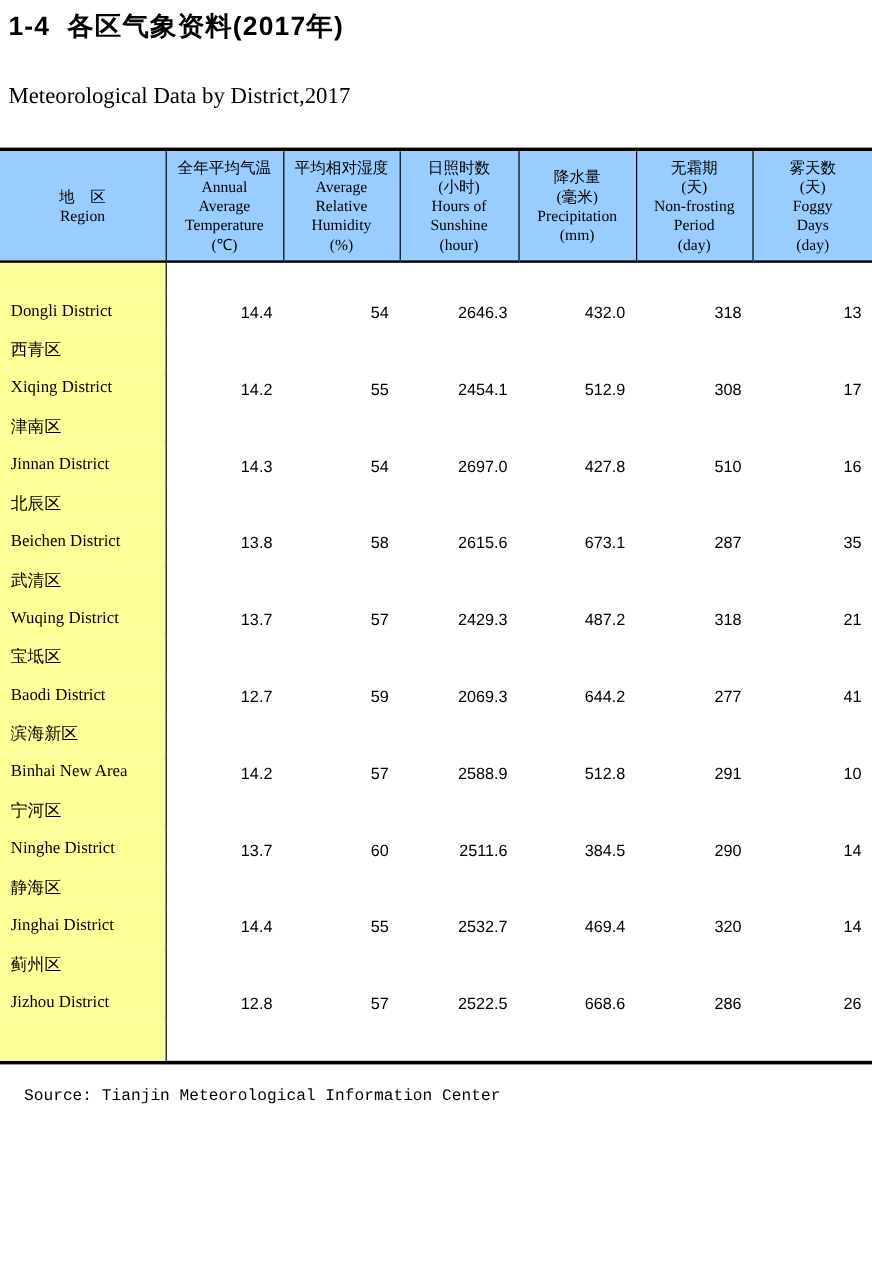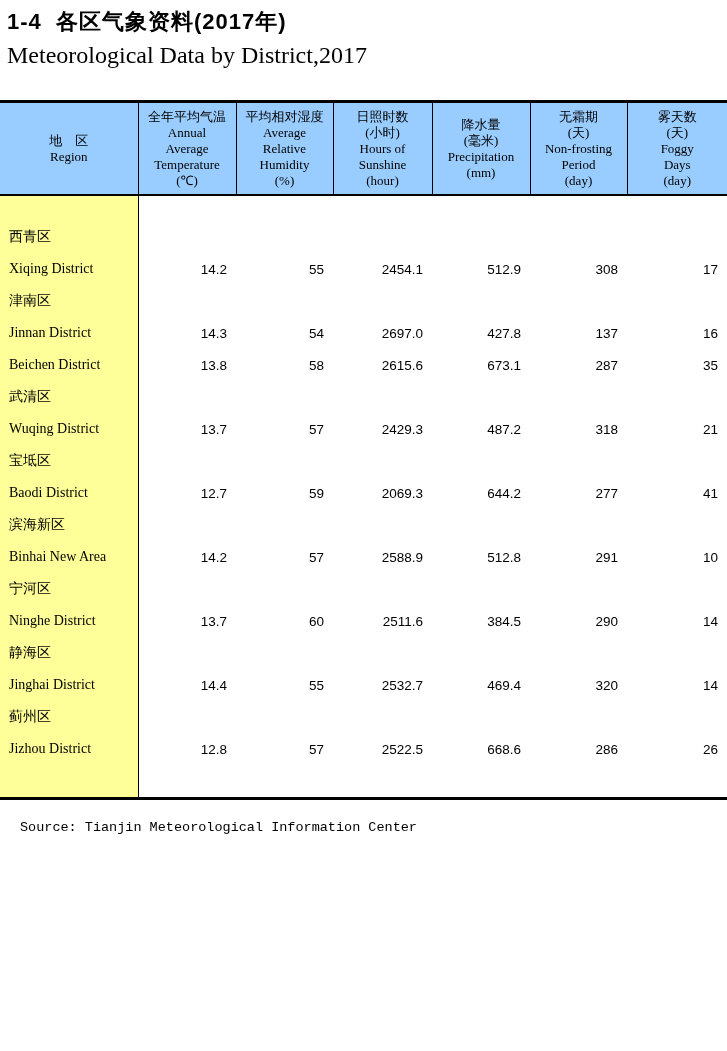--- a/index.html
+++ b/index.html
@@ -15,22 +15,23 @@
   .title-zh {
     padding: 7px 0 0 7px;
     font-size: 22px;
     font-weight: bold;
     font-family: "Liberation Sans", sans-serif;
     letter-spacing: 1px;
     white-space: pre;
   }
   .title-en {
     padding: 5px 0 0 7px;
-    font-size: 24px;
+    font-size: 19px;
     font-family: "Liberation Serif", serif;
+    margin-top: 28px;
   }
 
   .table-wrap {
     margin-top: 31px;
     border-top: 3px solid #000;
     border-bottom: 3px solid #000;
   }
   table {
     width: 727px;
     border-collapse: collapse;
@@ -157,20 +158,29 @@
           </th>
         </tr>
       </thead>
       <tbody>
         <tr class="spacer-top">
           <td class="region"></td>
             <td colspan="6"></td>
         </tr>
 
 
+        <tr>
+          <td class="region">Dongli District</td>
+          <td class="num">14.4</td>
+          <td class="num">54</td>
+          <td class="num">2646.3</td>
+          <td class="num">432.0</td>
+          <td class="num">318</td>
+          <td class="num">13</td>
+        </tr>
 
         <tr>
           <td class="region">西青区</td>
           <td colspan="6"></td>
         </tr>
         <tr>
           <td class="region">Xiqing District</td>
           <td class="num">14.2</td>
           <td class="num">55</td>
           <td class="num">2454.1</td>
@@ -182,24 +192,28 @@
         <tr>
           <td class="region">津南区</td>
           <td colspan="6"></td>
         </tr>
         <tr>
           <td class="region">Jinnan District</td>
           <td class="num">14.3</td>
           <td class="num">54</td>
           <td class="num">2697.0</td>
           <td class="num">427.8</td>
-          <td class="num">137</td>
+          <td class="num">510</td>
           <td class="num">16</td>
         </tr>
 
+        <tr>
+          <td class="region">北辰区</td>
+          <td colspan="6"></td>
+        </tr>
         <tr>
           <td class="region">Beichen District</td>
           <td class="num">13.8</td>
           <td class="num">58</td>
           <td class="num">2615.6</td>
           <td class="num">673.1</td>
           <td class="num">287</td>
           <td class="num">35</td>
         </tr>
 

